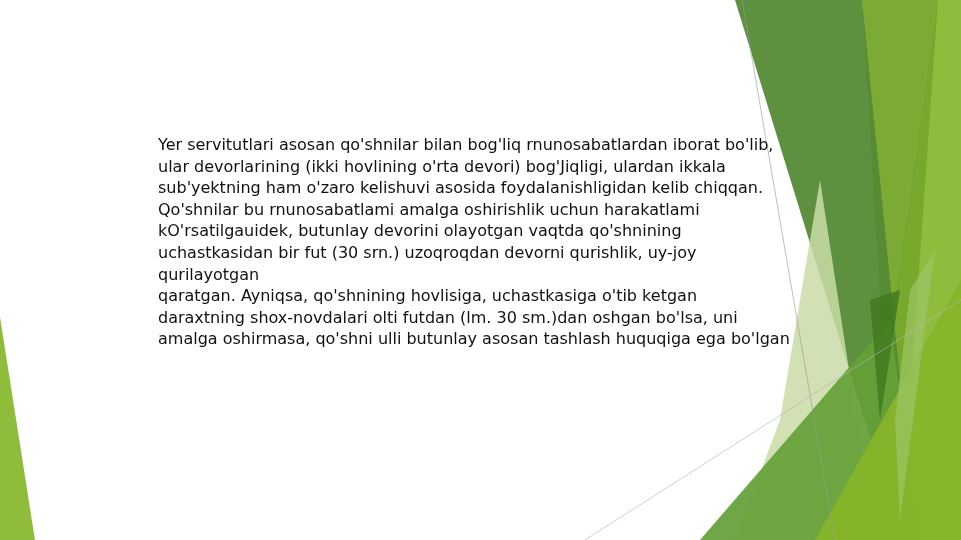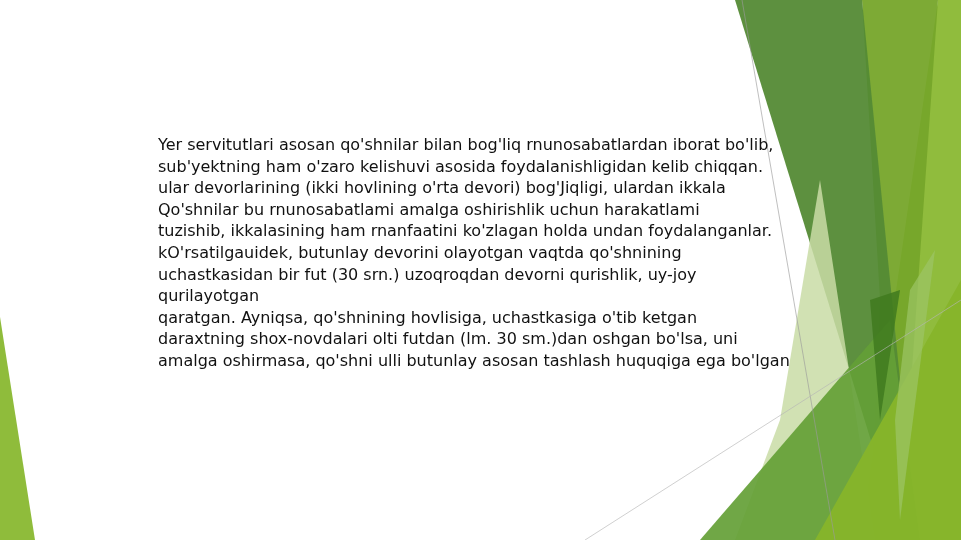--- a/index.html
+++ b/index.html
@@ -64,24 +64,23 @@
     <polygon points="961,280 961,540 815,540" fill="#86b52a" opacity="0.97"></polygon>
 
     <polygon points="910,290 935,250 900,520 895,420" fill="#9cc466" opacity="0.7"></polygon>
 
     <line x1="742" y1="0" x2="835" y2="540" stroke="#9a9a9a" stroke-width="0.8" opacity="0.8"></line>
     <line x1="585" y1="540" x2="961" y2="300" stroke="#b5b5b5" stroke-width="0.8" opacity="0.8"></line>
   </svg>
 
   <div class="body-text">
     <span class="line">Yer servitutlari asosan qo'shnilar bilan bog'liq rnunosabatlardan iborat bo'lib,</span>
+    <span class="line">ular devorlarining (ikki hovlining o'rta devori) bog'Jiqligi, ulardan ikkala</span>
     <span class="line">sub'yektning ham o'zaro kelishuvi asosida foydalanishligidan kelib chiqqan.</span>
-    <span class="line">ular devorlarining (ikki hovlining o'rta devori) bog'Jiqligi, ulardan ikkala</span>
     <span class="line">Qo'shnilar bu rnunosabatlami amalga oshirishlik uchun harakatlami</span>
-    <span class="line">tuzishib, ikkalasining ham rnanfaatini ko'zlagan holda undan foydalanganlar.</span>
     <span class="line">kO'rsatilgauidek, butunlay devorini olayotgan vaqtda qo'shnining</span>
     <span class="line">uchastkasidan bir fut (30 srn.) uzoqroqdan devorni qurishlik, uy-joy</span>
     <span class="line">qurilayotgan</span>
     <span class="line">qaratgan. Ayniqsa, qo'shnining hovlisiga, uchastkasiga o'tib ketgan</span>
     <span class="line">daraxtning shox-novdalari olti futdan (lm. 30 sm.)dan oshgan bo'lsa, uni</span>
     <span class="line">amalga oshirmasa, qo'shni ulli butunlay asosan tashlash huquqiga ega bo'lgan</span>
   </div>
 
 </div>
 

